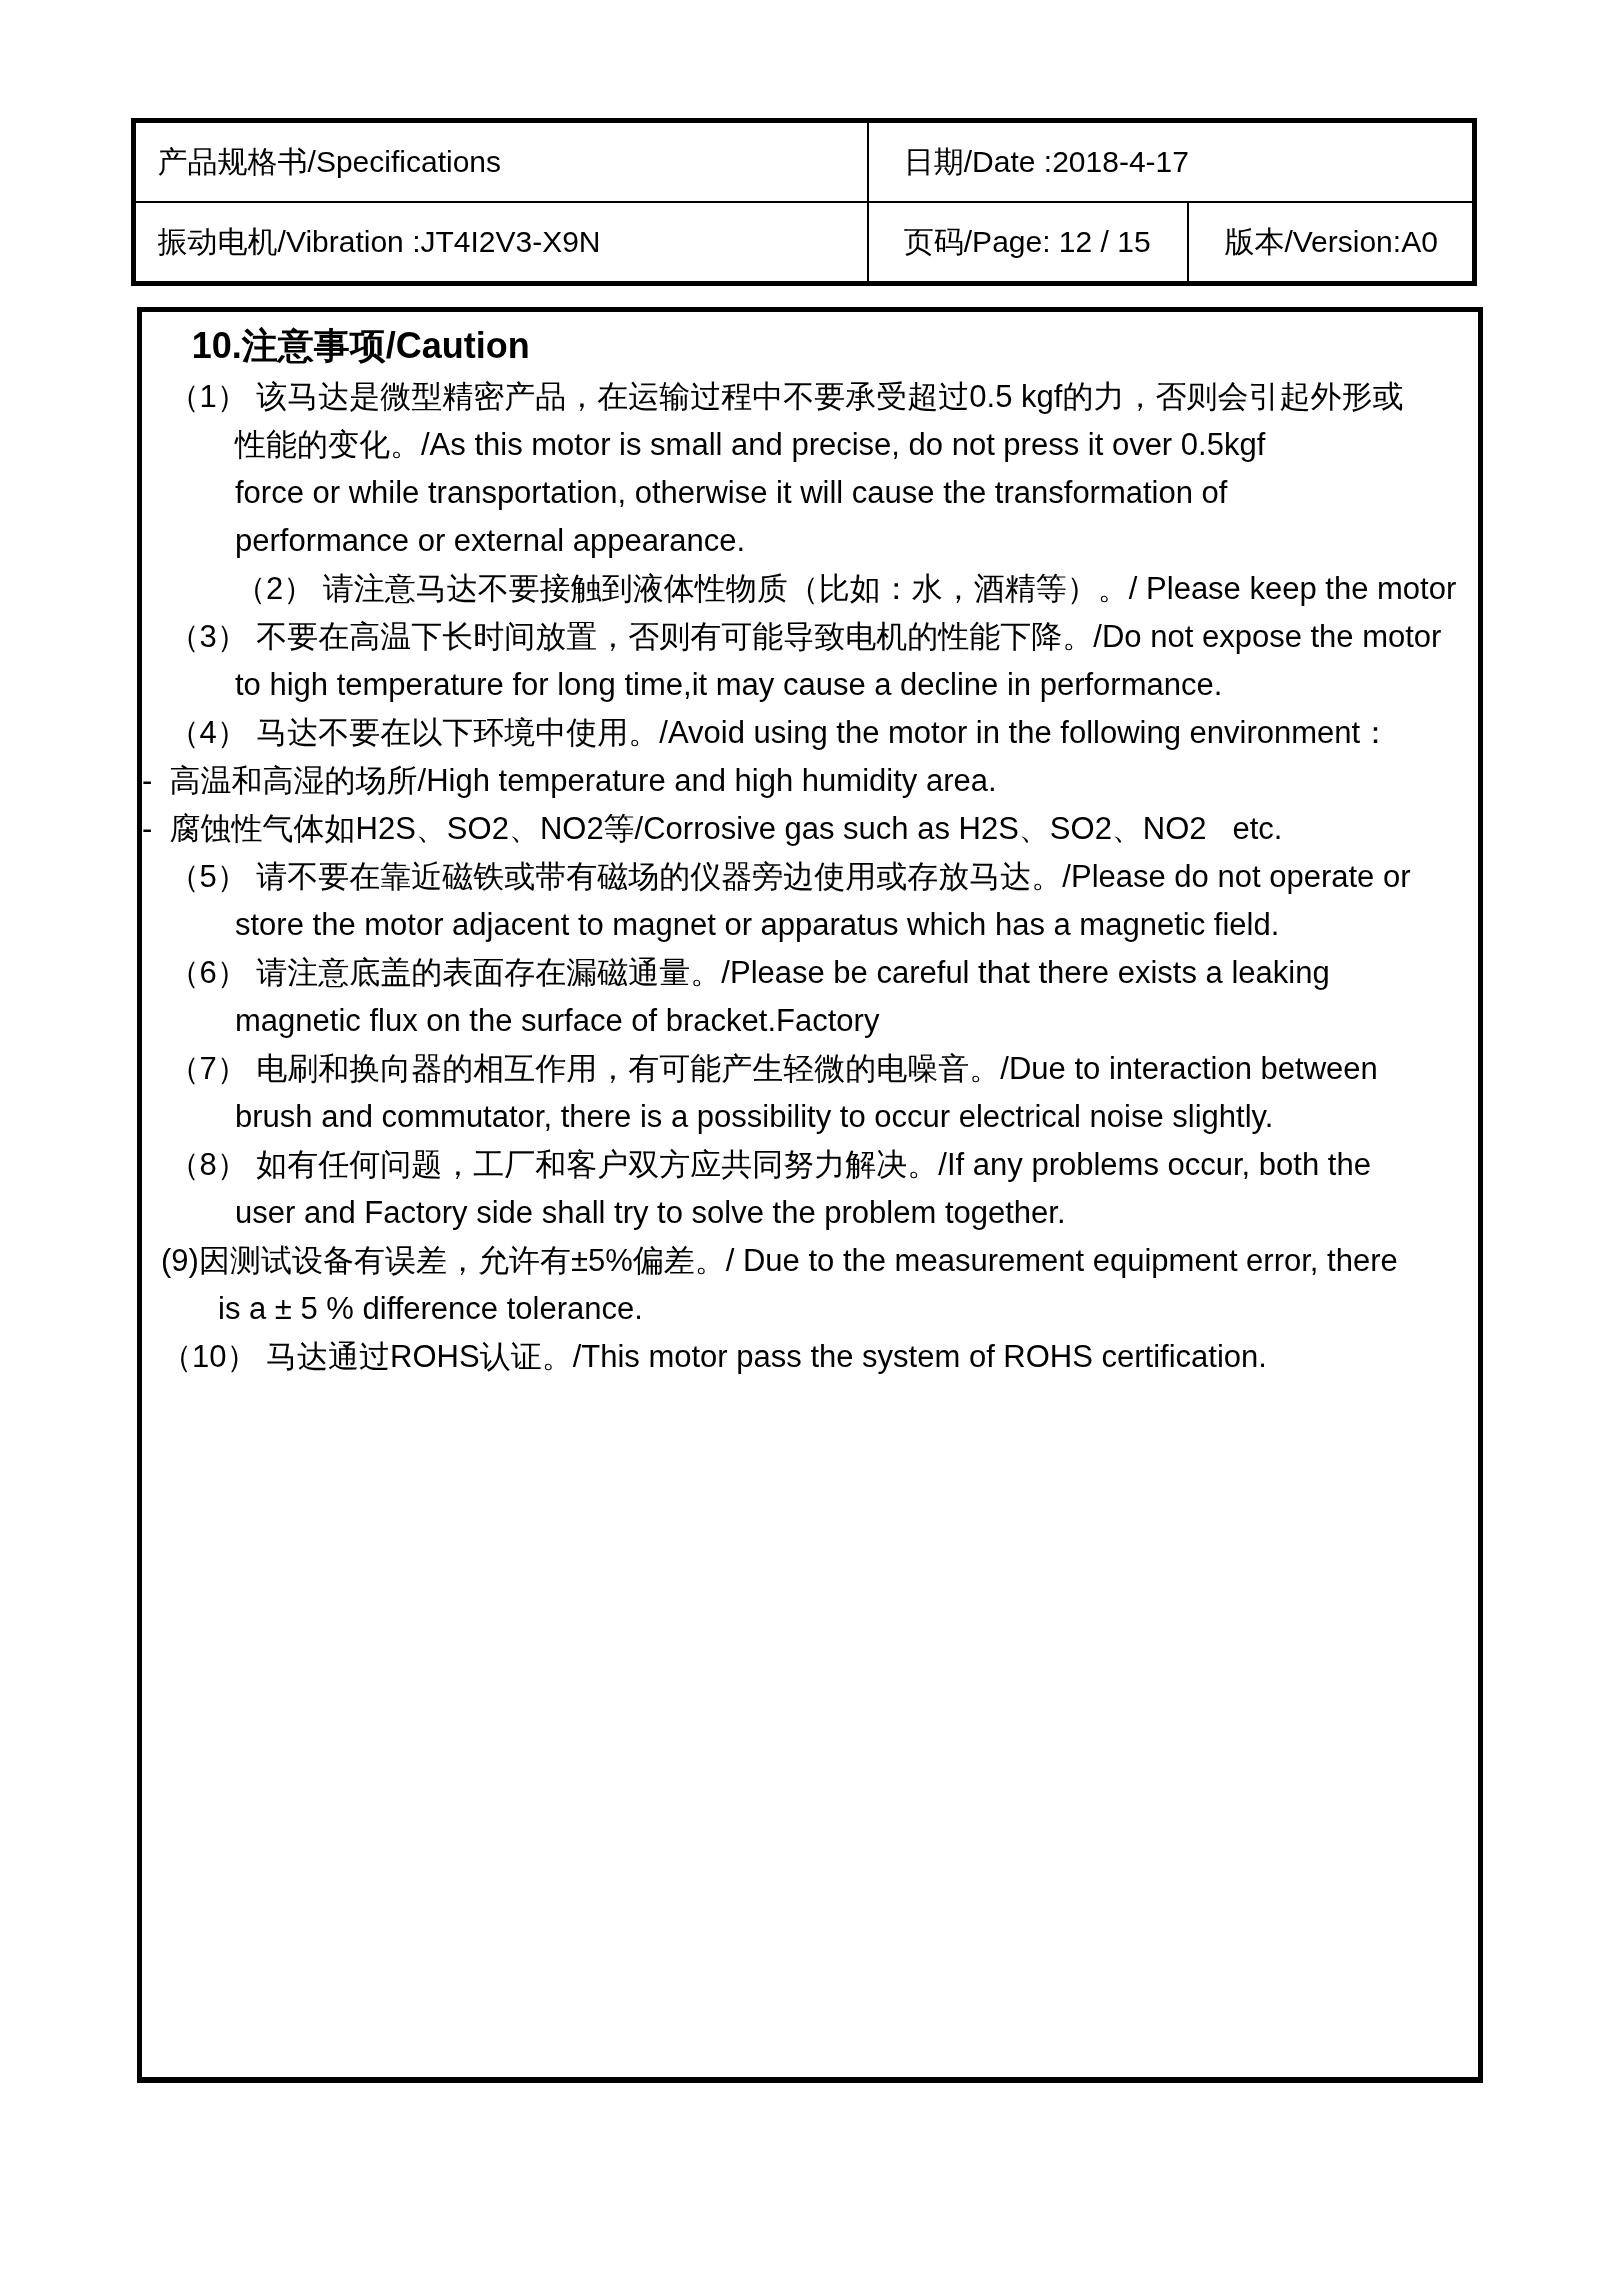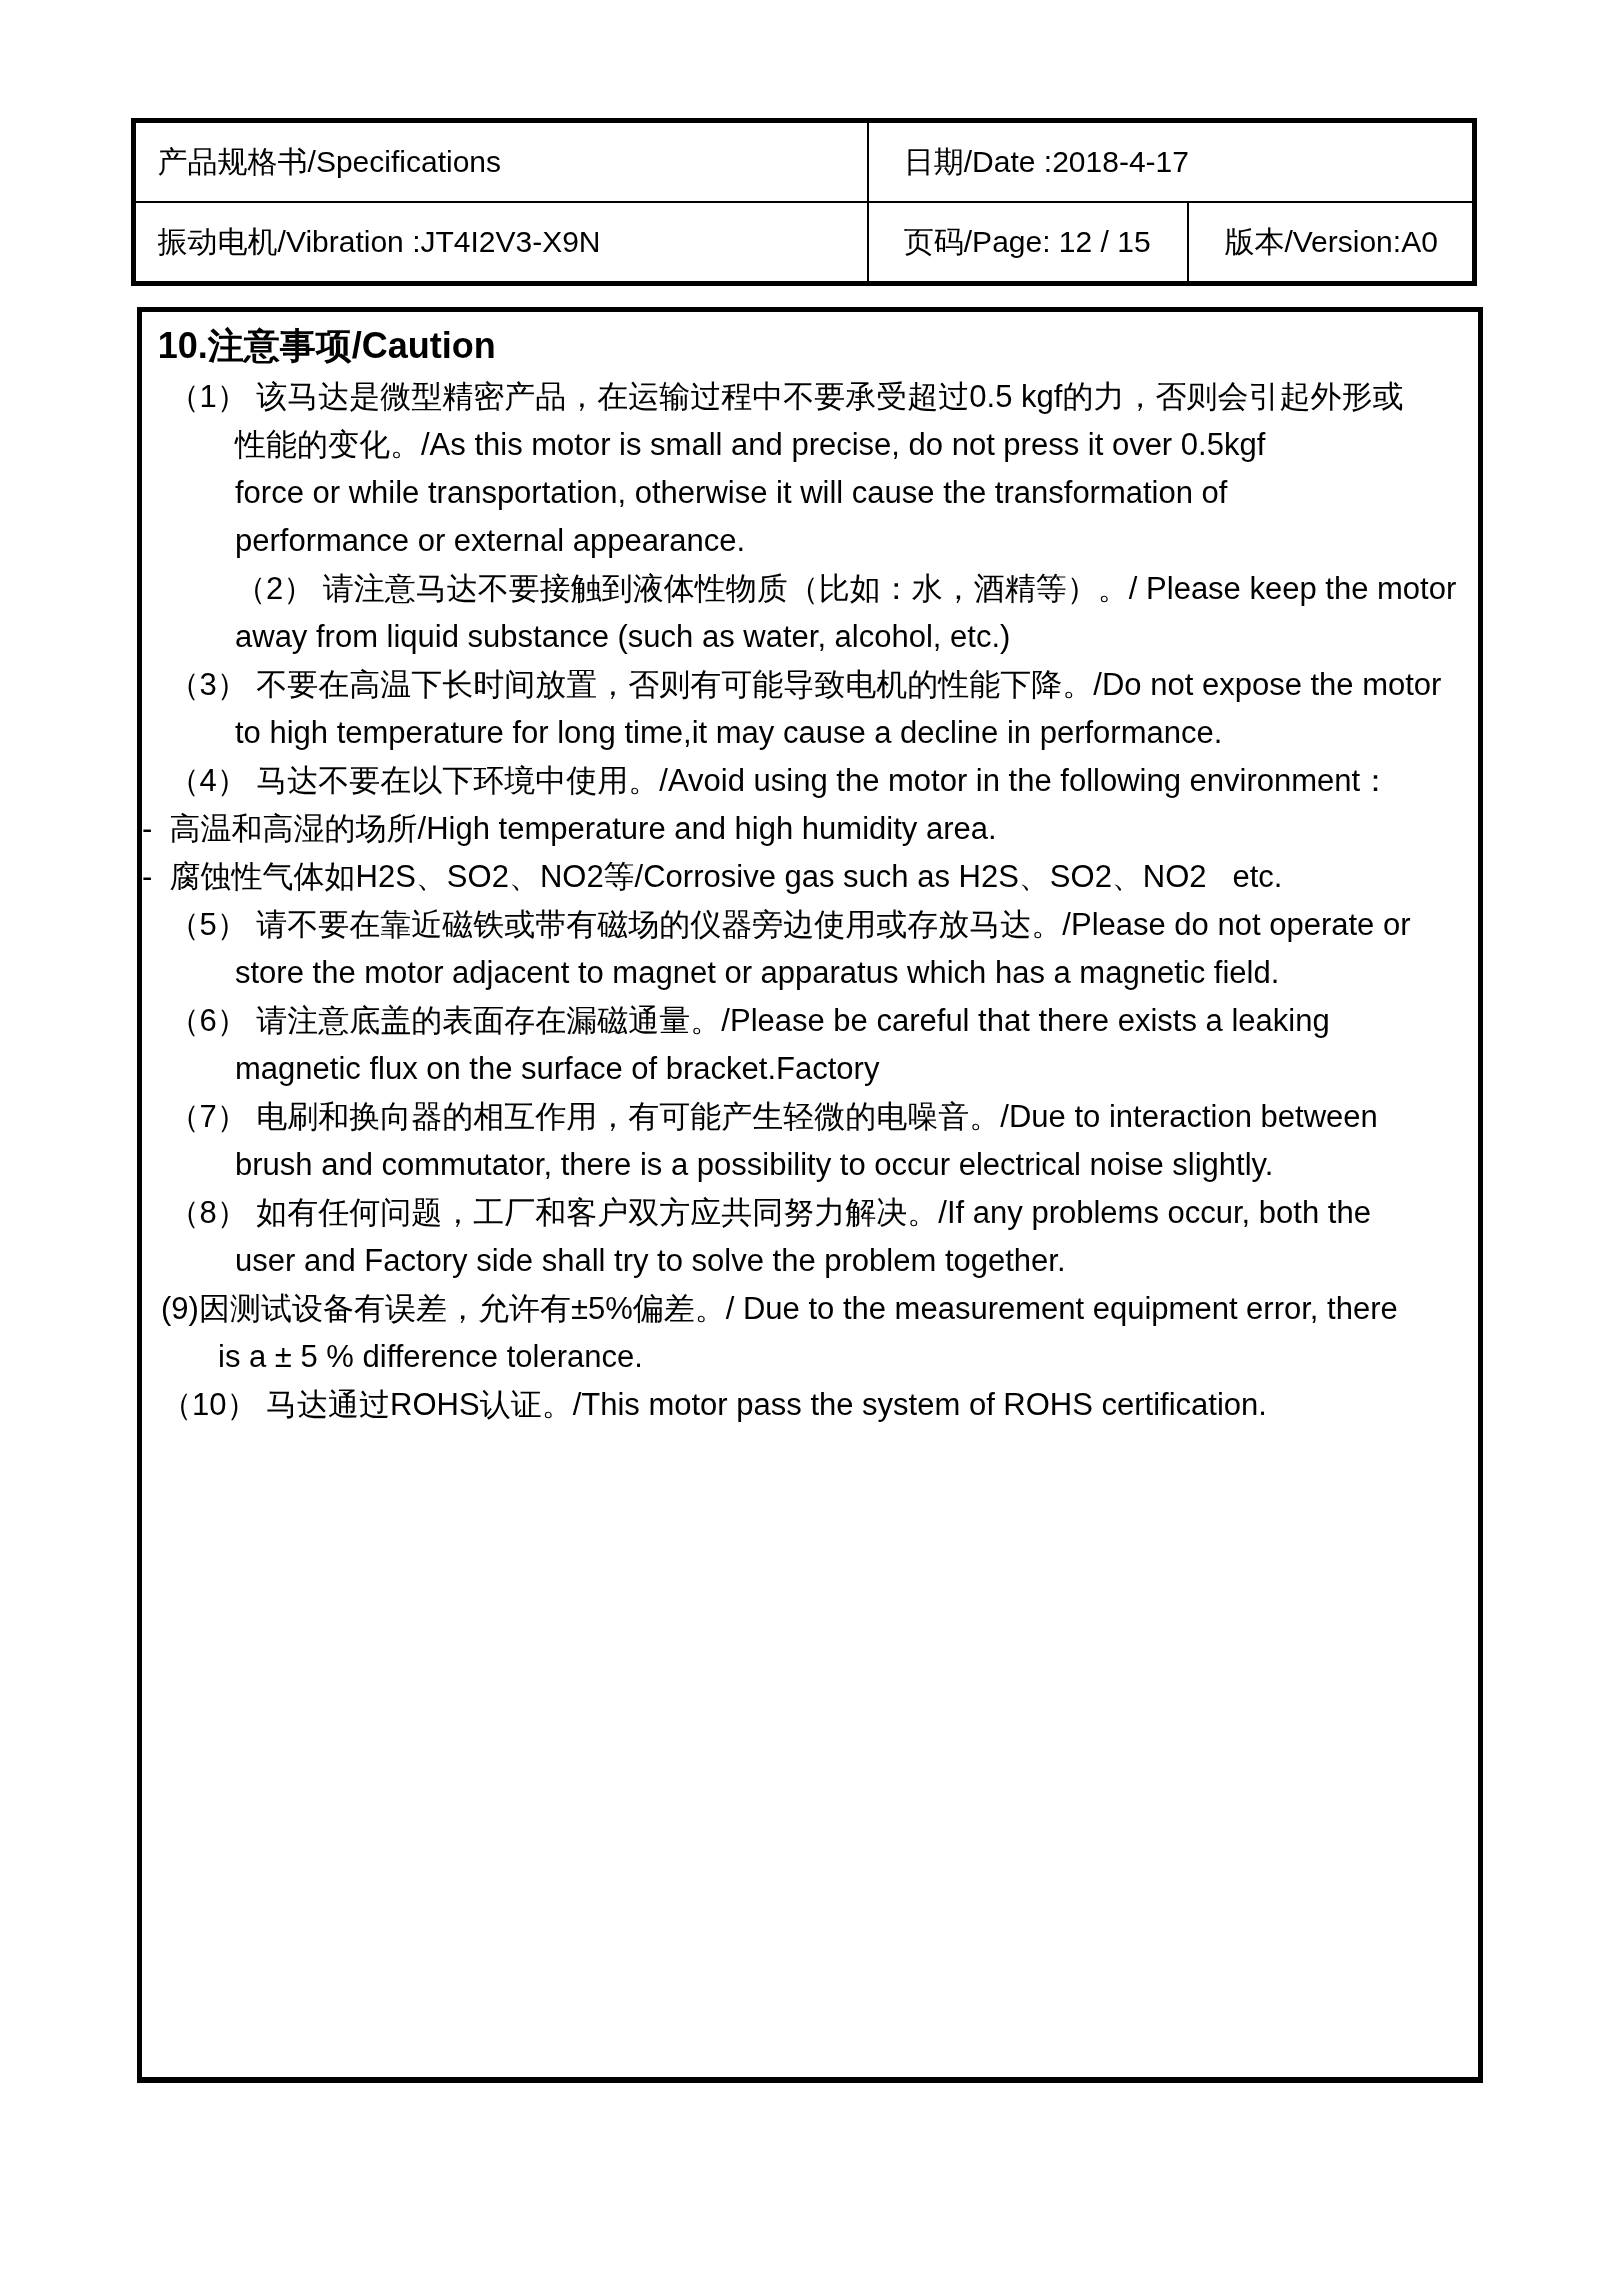--- a/index.html
+++ b/index.html
@@ -64,20 +64,21 @@
     box-sizing: border-box;
     padding-top: 5.9px;
     overflow: hidden;
   }
   .caution-title {
     font-size: 36px;
     font-weight: bold;
     line-height: 55px;
     padding-left: 15.7px;
     white-space: pre;
+    margin-left: 34px;
   }
   .line {
     font-size: 31px;
     line-height: 48px;
     white-space: pre;
     overflow: hidden;
   }
   .indent-item  { padding-left: 26.5px; }
   .indent-cont  { padding-left: 93px; }
   .indent-dash  { }
@@ -100,21 +101,20 @@
 </div>
 
 <div class="caution-box">
   <div class="caution-title">10.注意事项/Caution</div>
   <div>
       <div class="line indent-item">（1） 该马达是微型精密产品，在运输过程中不要承受超过0.5 kgf的力，否则会引起外形或</div>
       <div class="line indent-cont">性能的变化。/As this motor is small and precise, do not press it over 0.5kgf</div>
       <div class="line indent-cont">force or while transportation, otherwise it will cause the transformation of</div>
       <div class="line indent-cont">performance or external appearance.</div>
       <div class="line indent-cont">（2） 请注意马达不要接触到液体性物质（比如：水，酒精等）。/ Please keep the motor</div>
-      <div class="line indent-cont">away from liquid substance (such as water, alcohol, etc.)</div>
       <div class="line indent-item">（3） 不要在高温下长时间放置，否则有可能导致电机的性能下降。/Do not expose the motor</div>
       <div class="line indent-cont">to high temperature for long time,it may cause a decline in performance.</div>
       <div class="line indent-item">（4） 马达不要在以下环境中使用。/Avoid using the motor in the following environment：</div>
       <div class="line indent-dash">-  高温和高湿的场所/High temperature and high humidity area.</div>
       <div class="line indent-dash">-  腐蚀性气体如H2S、SO2、NO2等/Corrosive gas such as H2S、SO2、NO2   etc.</div>
       <div class="line indent-item">（5） 请不要在靠近磁铁或带有磁场的仪器旁边使用或存放马达。/Please do not operate or</div>
       <div class="line indent-cont">store the motor adjacent to magnet or apparatus which has a magnetic field.</div>
       <div class="line indent-item">（6） 请注意底盖的表面存在漏磁通量。/Please be careful that there exists a leaking</div>
       <div class="line indent-cont">magnetic flux on the surface of bracket.Factory</div>
       <div class="line indent-item">（7） 电刷和换向器的相互作用，有可能产生轻微的电噪音。/Due to interaction between</div>

